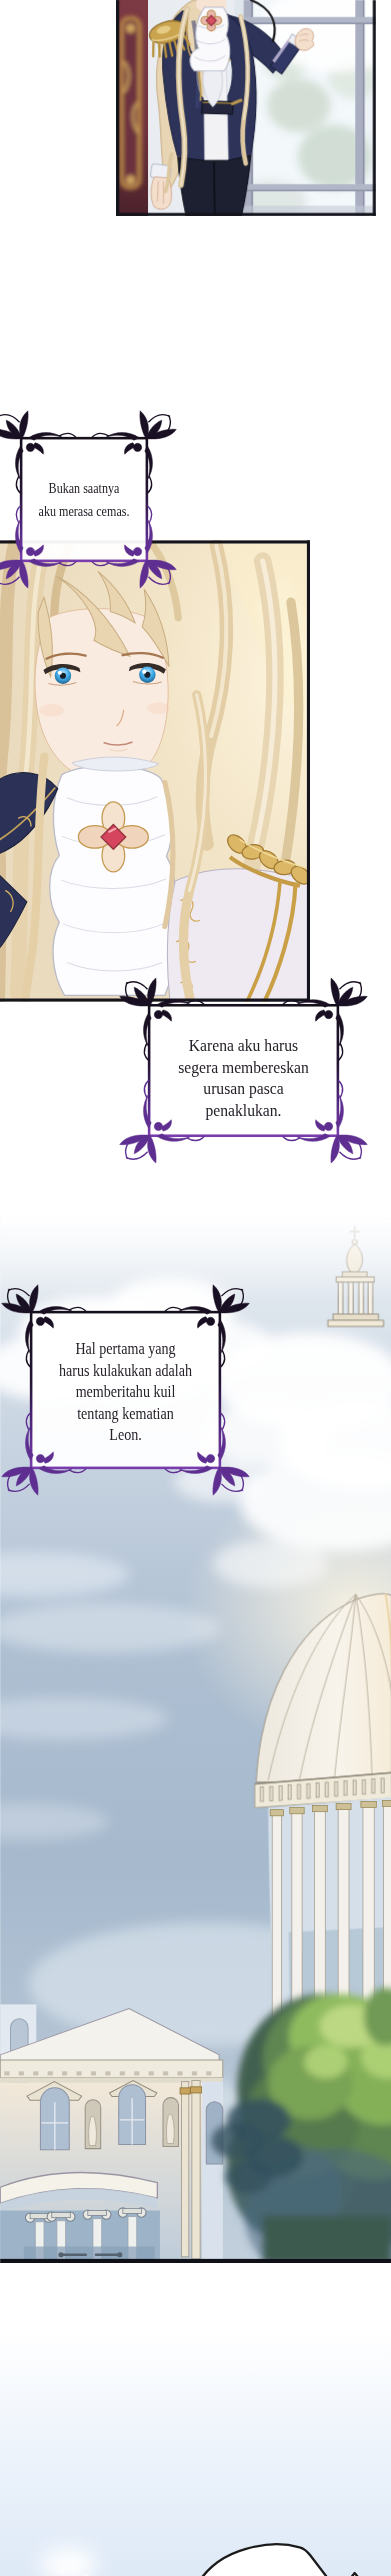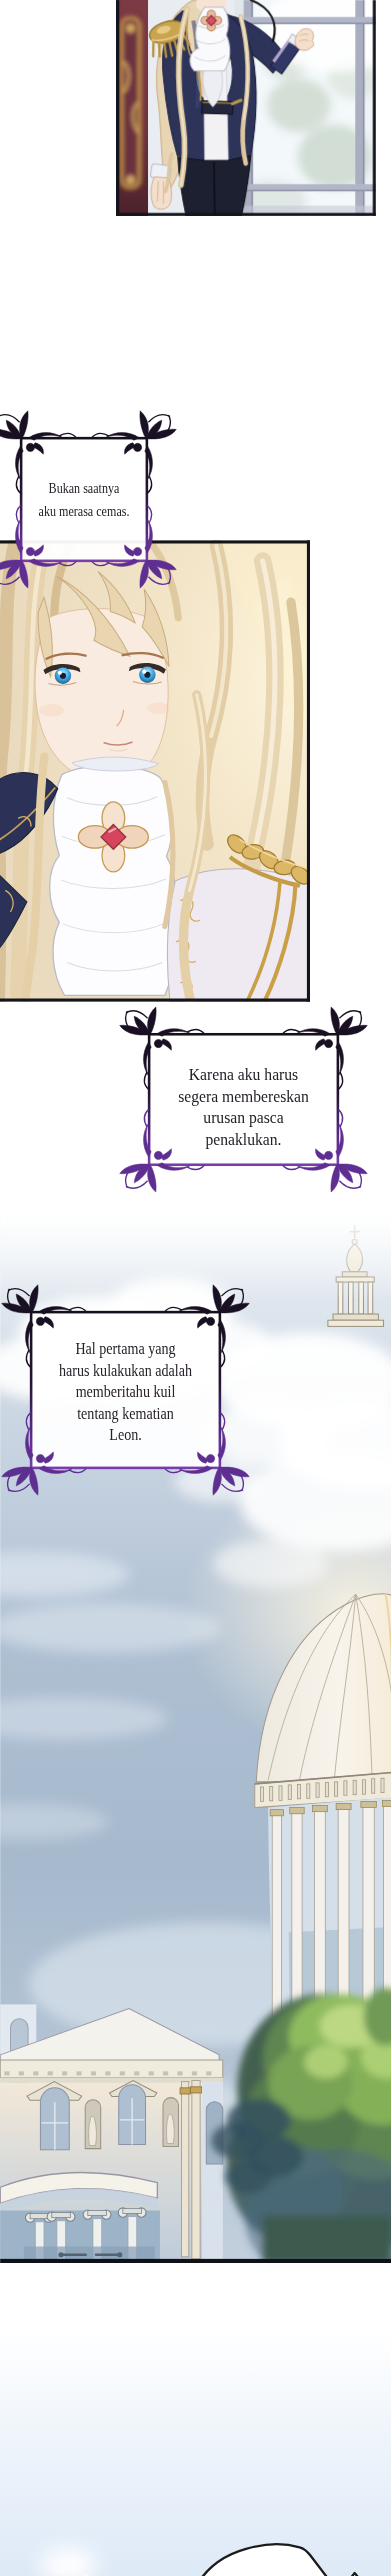--- a/index.html
+++ b/index.html
@@ -572,21 +572,21 @@
       <g fill="#5e2f91" stroke="#5e2f91">
           <use href="#cornF" transform="translate(251,245) scale(-1,-1)"></use>
         </g>
     </svg>
     <div class="ntext">
       <div class="nline">Bukan saatnya</div>
       <div class="nline">aku merasa cemas.</div>
     </div>
   </div>
 
-  <div id="nbox2" class="nbox" style="left:145px;top:1030px;width:197px;height:139px;">
+  <div id="nbox2" class="nbox" style="left:145px;top:1001px;width:197px;height:139px;">
     <svg width="197" height="139" viewBox="0 0 382 269">
       <defs>
         <linearGradient id="fg2" x1="0" y1="0" x2="0" y2="1">
           <stop offset="0" stop-color="#15101c"></stop>
             <stop offset=".45" stop-color="#241533"></stop>
           <stop offset=".7" stop-color="#4c2578"></stop>
             <stop offset="1" stop-color="#7a3cad"></stop>
         </linearGradient>
       </defs>
       <rect x="8" y="8" width="366" height="253" fill="rgba(255,255,255,.95)" stroke="url(#fg2)" stroke-width="5"></rect>

